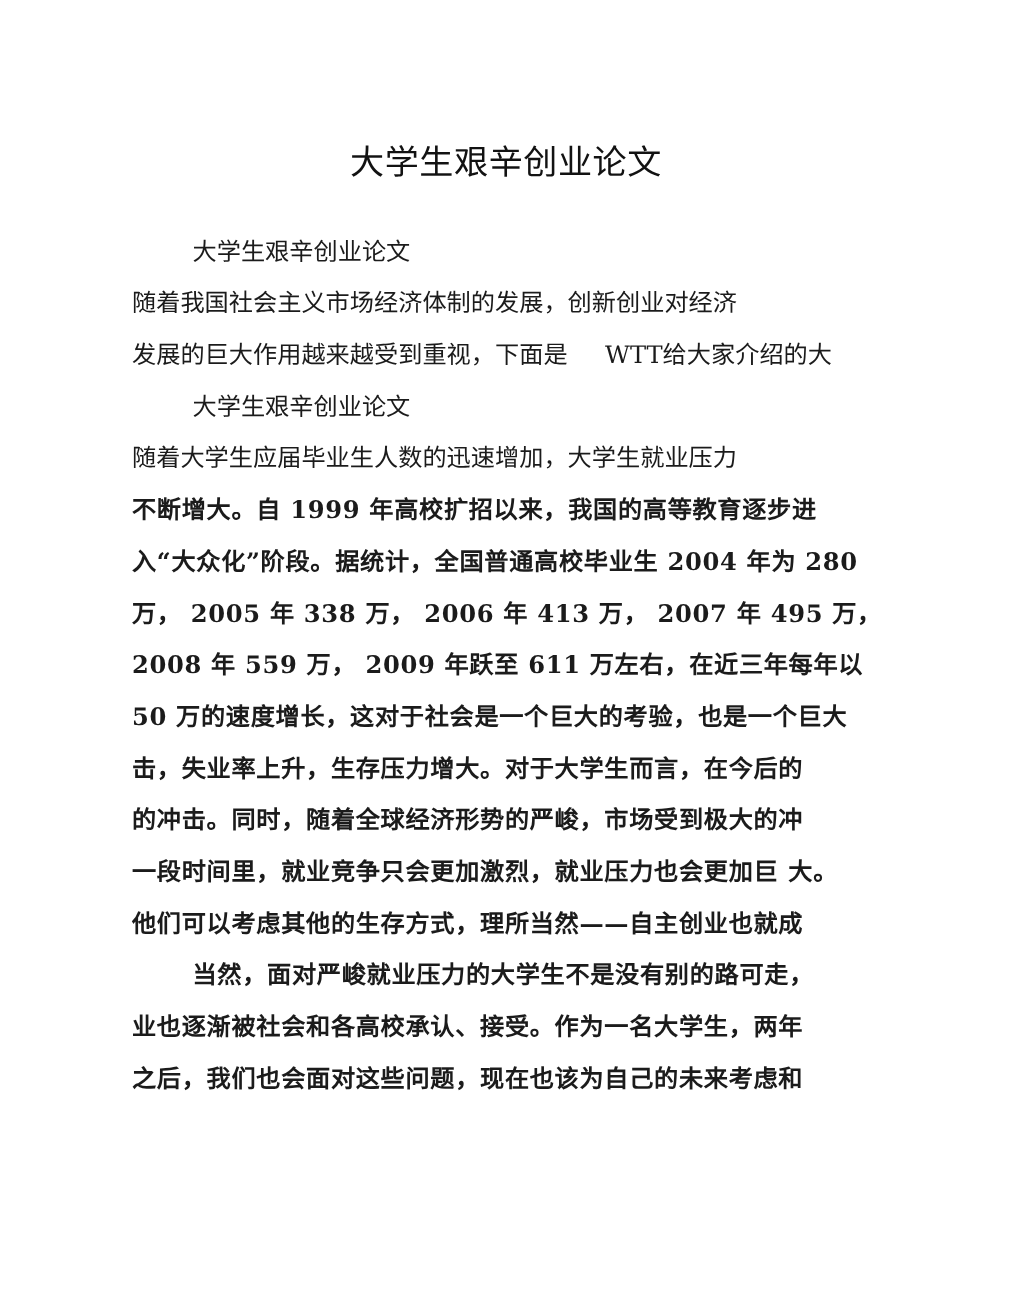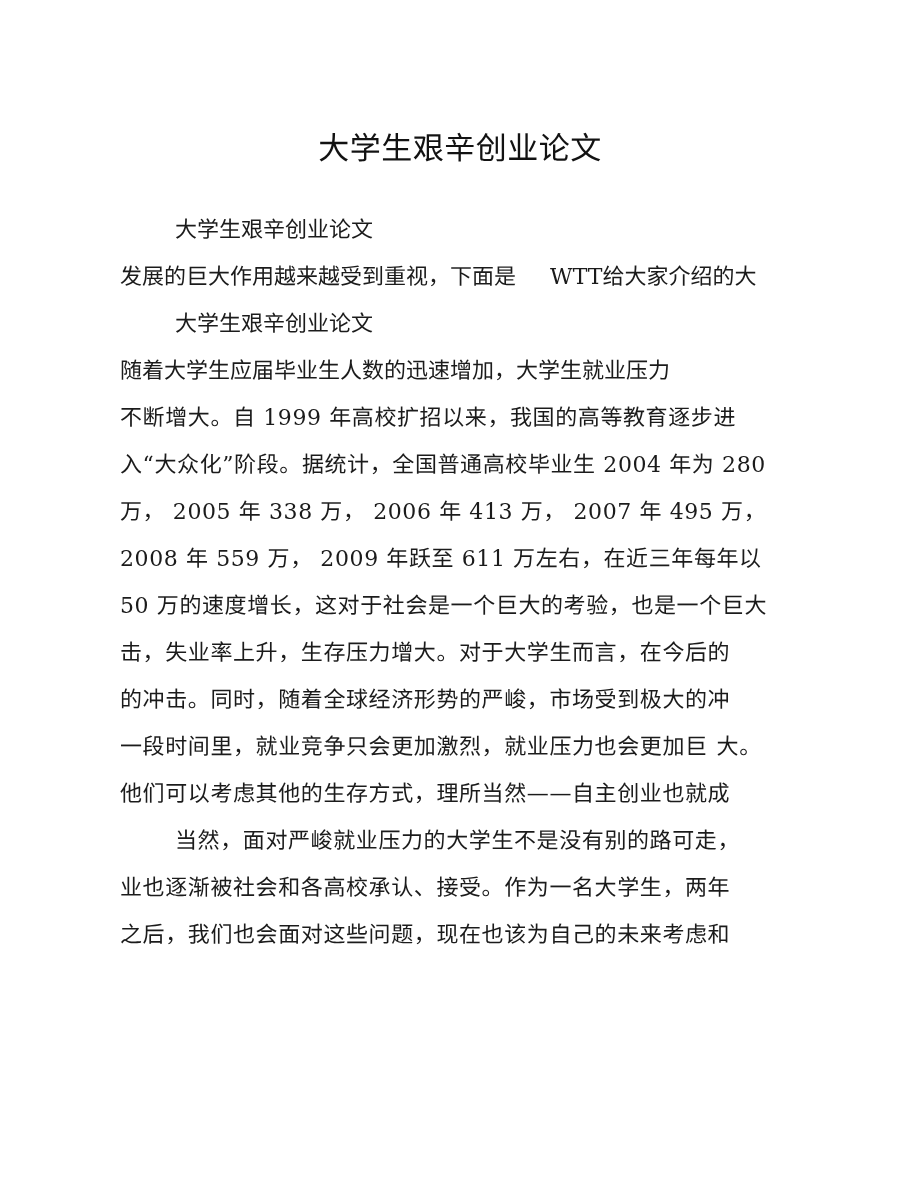--- a/index.html
+++ b/index.html
@@ -60,36 +60,38 @@
   }
 
   
   .line.indent {
     text-indent: 55px;
   }
 
   
   .line.wide {
     letter-spacing: 0.6px;
+    font-weight: bold;
   }
 
   .gap-wtt { display: inline-block; width: 34px; }
   .gap-sm  { display: inline-block; width: 9px; }
 </style>
 </head>
 <body>
 
 <div class="page">
 
   <div class="doc-title">大学生艰辛创业论文</div>
 
   <div class="body-block">
 
     <span class="line indent">大学生艰辛创业论文</span>
 
+    <span class="line">随着我国社会主义市场经济体制的发展，创新创业对经济</span>
 
     <span class="line"><span>发展的巨大作用越来越受到重视，下面是</span><span class="gap-wtt"></span><span>WTT给大家介绍的大</span></span>
 
 
     <span class="line indent">大学生艰辛创业论文</span>
 
     <span class="line">随着大学生应届毕业生人数的迅速增加，大学生就业压力</span>
 
     <span class="line wide">不断增大。自 1999 年高校扩招以来，我国的高等教育逐步进</span>
 

